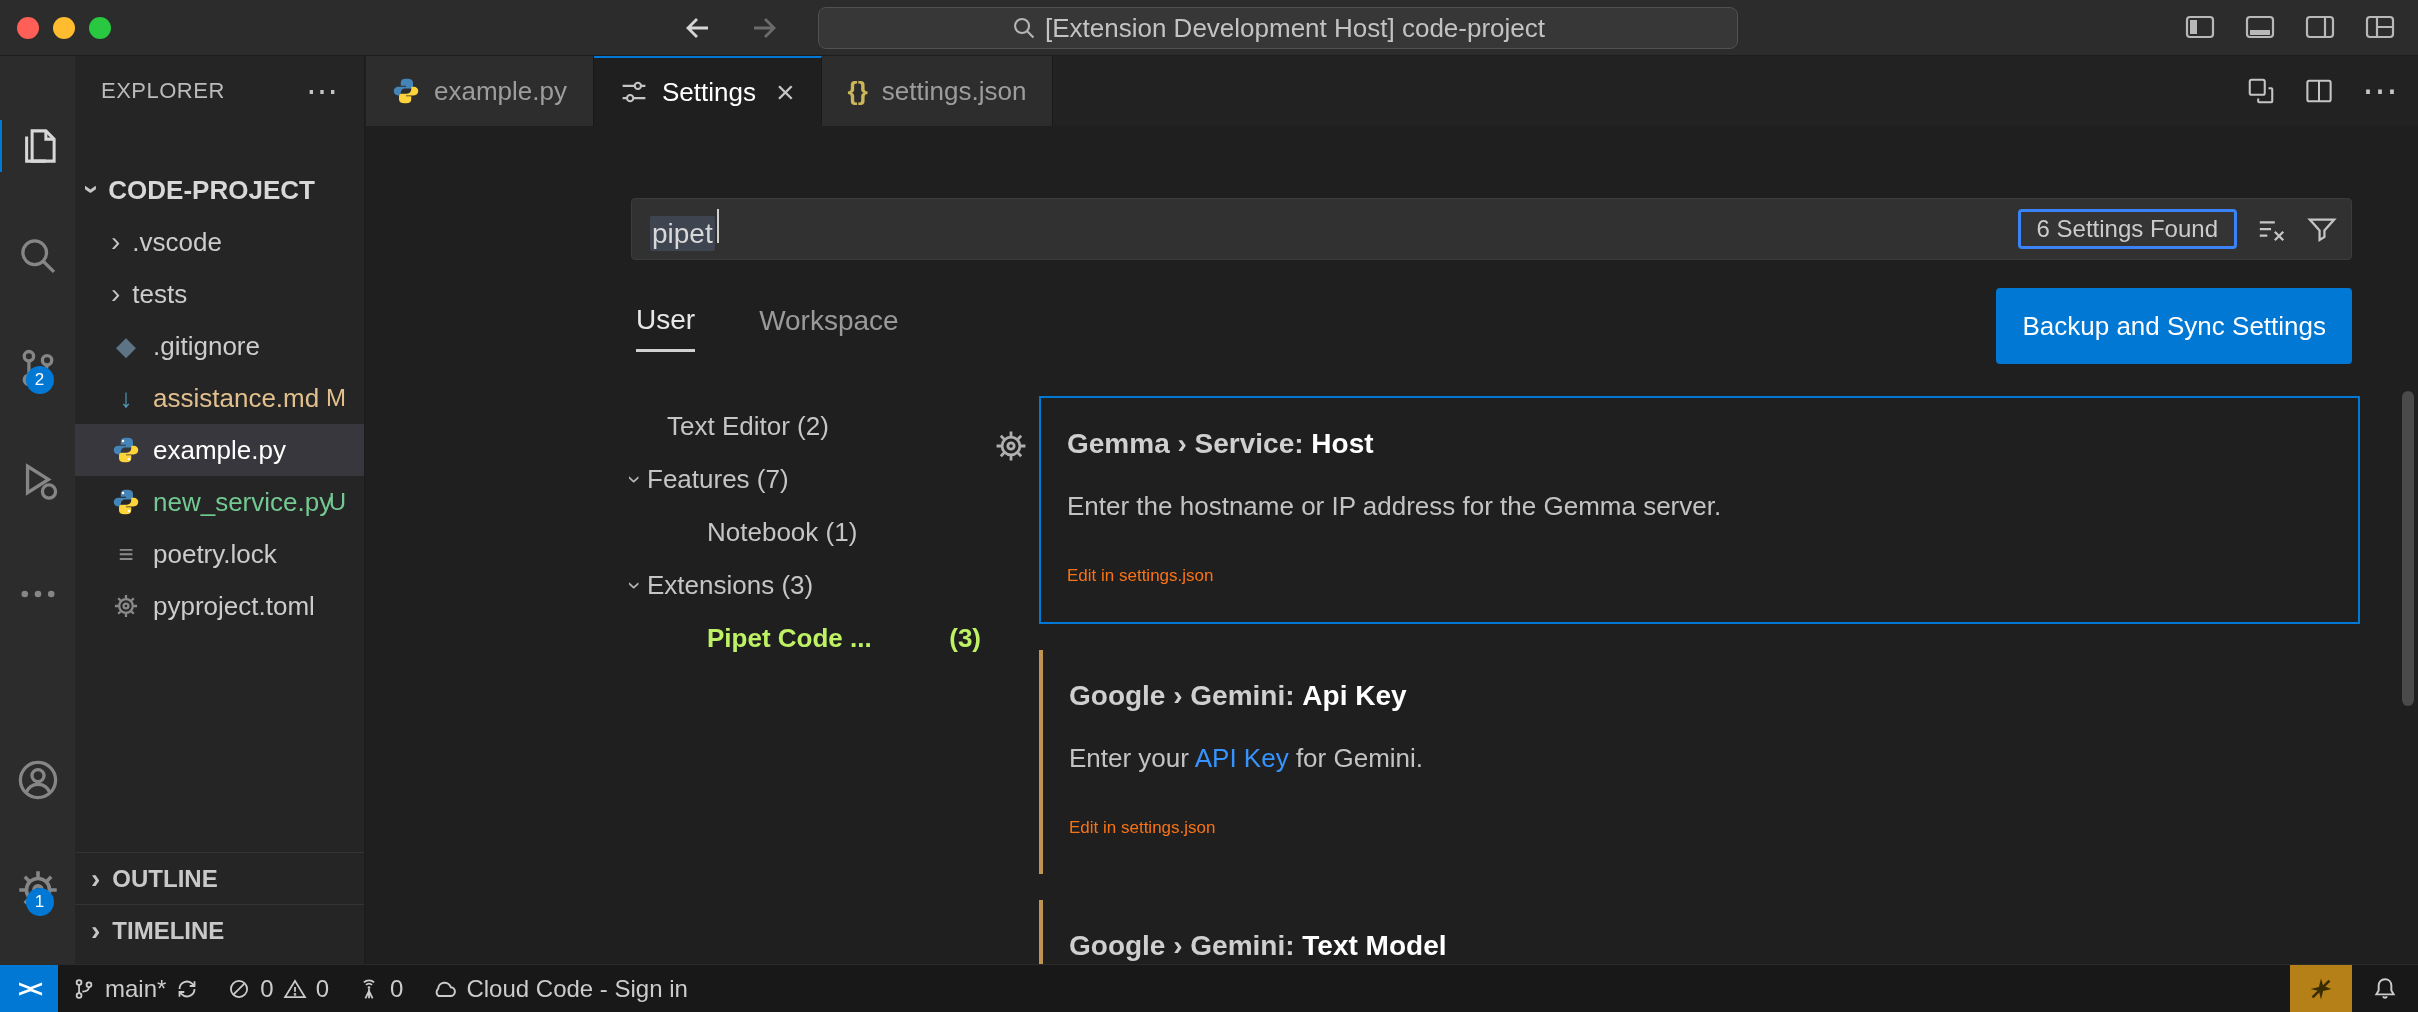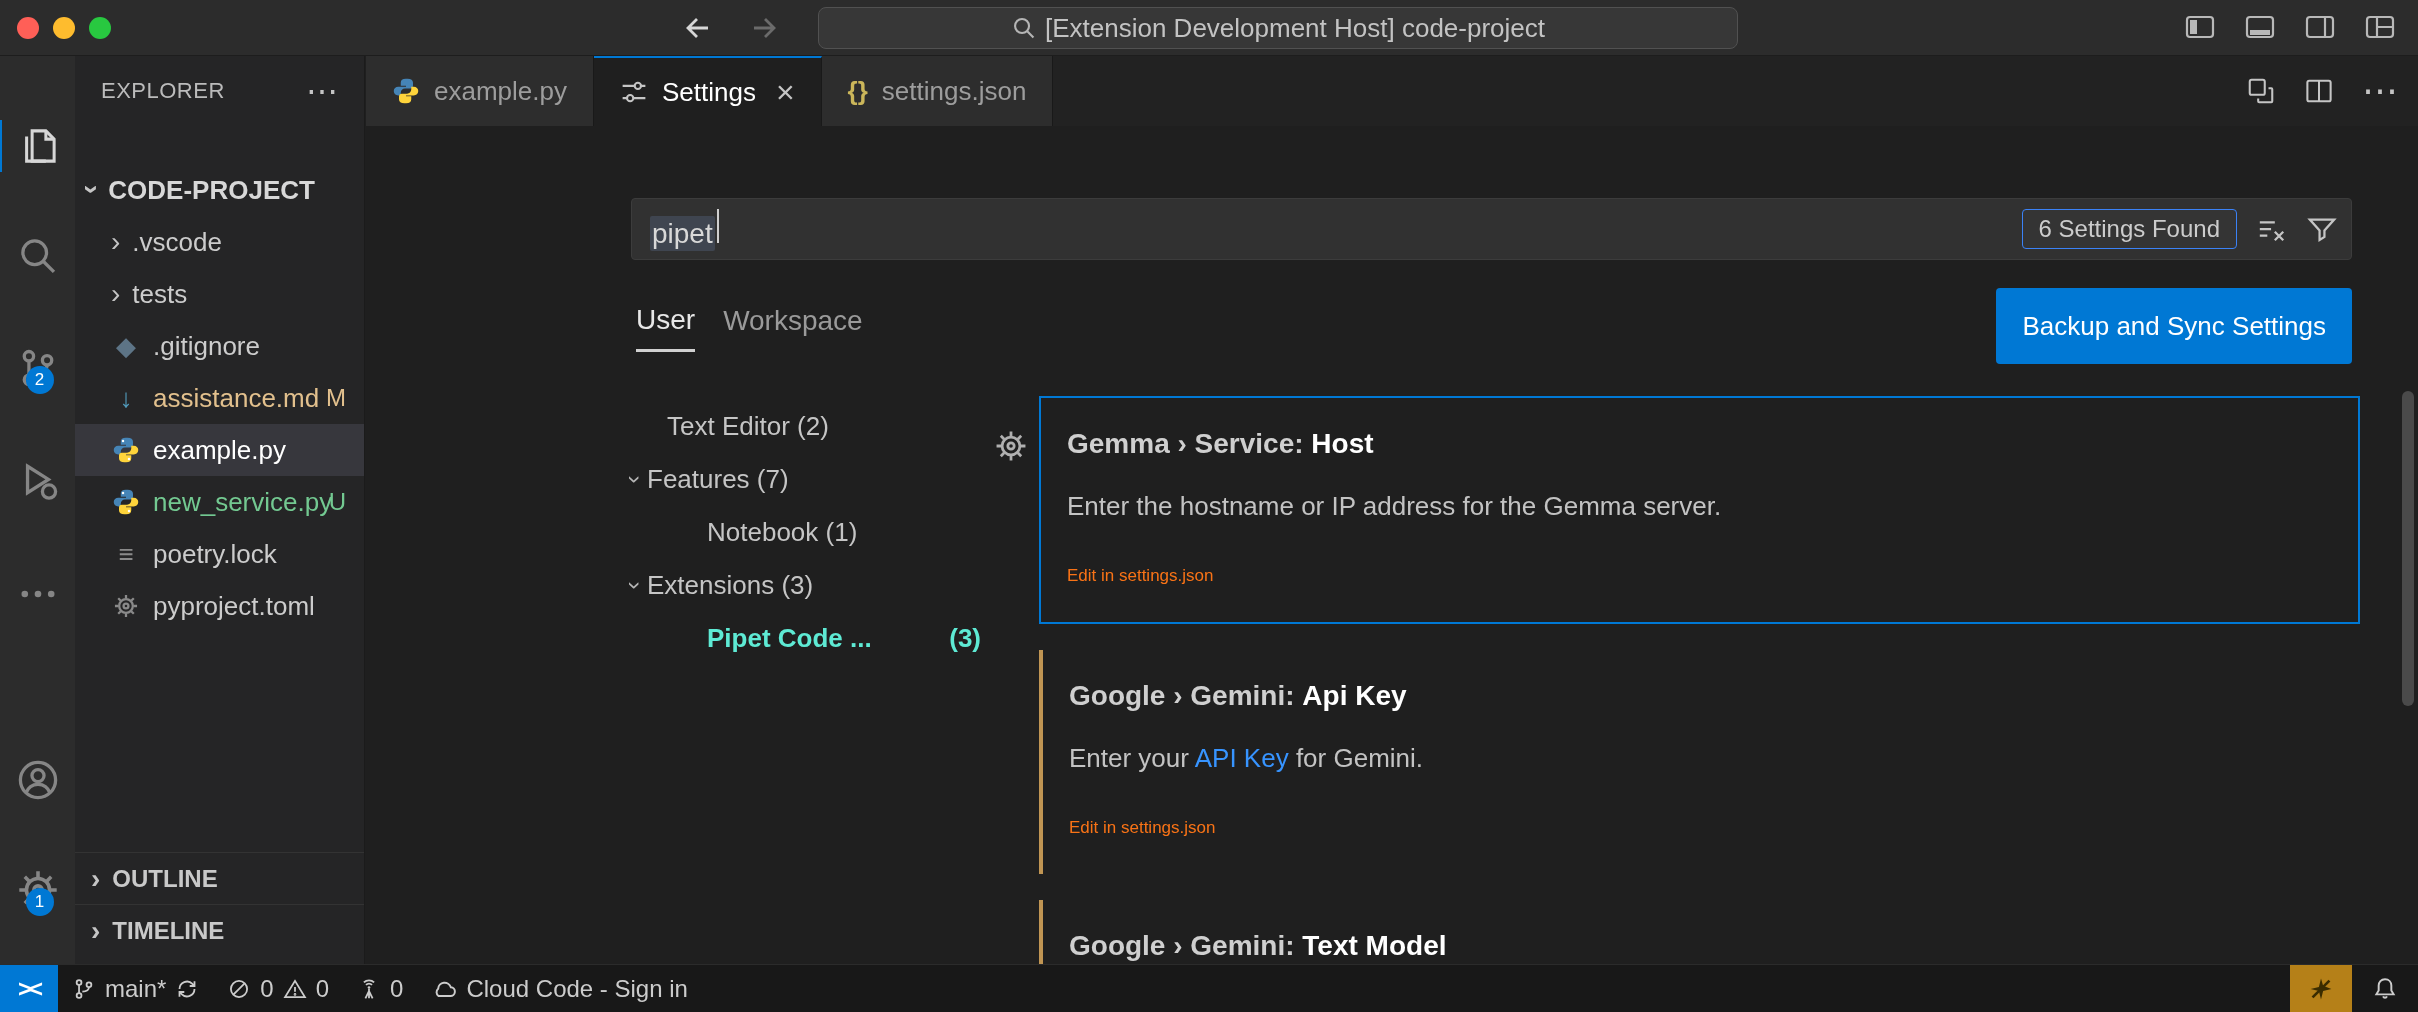--- a/index.html
+++ b/index.html
@@ -61,33 +61,33 @@
   
   .settings{position:absolute;left:0;top:70px;right:0;bottom:0;}
   .searchbox{
     position:absolute;left:265px;top:72px;right:66px;height:62px;
     background:#313131;border:1px solid #3c3c3c;border-radius:4px;
     display:flex;align-items:center;padding:0 14px 0 18px;font-size:28px;color:#d8d8d8;
   }
   .sel{background:#3f4550;padding:2px 2px;border-radius:2px;}
   .caret{display:inline-block;width:2px;height:34px;background:#cfcfcf;margin-left:2px;}
   .search-right{margin-left:auto;display:flex;align-items:center;gap:20px;}
-  .chip{height:40px;display:flex;align-items:center;padding:0 16px;background:#343434;border:1px solid #3b82f6;border-radius:4px;font-size:24px;color:#ccc;}
-  .scopes{position:absolute;left:270px;top:164px;height:62px;display:flex;gap:28px;font-size:28px;}
+  .chip{height:40px;display:flex;align-items:center;padding:0 16px;background:#343434;border:3px solid #3b82f6;border-radius:4px;font-size:24px;color:#ccc;}
+  .scopes{position:absolute;left:270px;top:164px;height:62px;display:flex;gap:64px;font-size:28px;}
   .scope{display:flex;align-items:center;height:100%;color:#9a9a9a;}
   .scope.active{color:#e7e7e7;border-bottom:3px solid #d0d0d0;}
   .syncbtn{
     position:absolute;right:66px;top:162px;height:76px;background:#0078d4;color:#fff;
     font-size:26px;display:flex;align-items:center;padding:0 26px;border-radius:4px;
   }
   .toc{position:absolute;left:265px;top:274px;width:360px;font-size:26px;color:#c5c5c5;}
   .tocrow{height:53px;display:flex;align-items:center;gap:8px;}
   .tocrow .chev{font-size:24px;color:#b5b5b5;}
   .ind1{padding-left:36px}.ind2{padding-left:76px}
-  .tocrow.selected{font-weight:700;color:#5eead4;}
+  .tocrow.selected{font-weight:700;color:#bef264;}
   .tocrow .cnt{margin-left:auto;padding-right:10px;}
   .entries{position:absolute;left:673px;right:58px;top:270px;}
   .entry{padding:26px;margin-bottom:26px;}
   .entry.focused{border:2px solid #0078d4;}
   .entry.modified{border-left:4px solid #c09553;}
   .e-title{font-size:28px;line-height:40px;}
   .e-prefix{font-weight:600;color:#cfcfcf;}
   .e-name{font-weight:700;color:#fff;}
   .e-desc{font-size:26px;line-height:40px;color:#c3c3c3;margin-top:22px;}
   .e-link{font-size:17px;line-height:40px;color:#f97316;margin-top:30px;}

